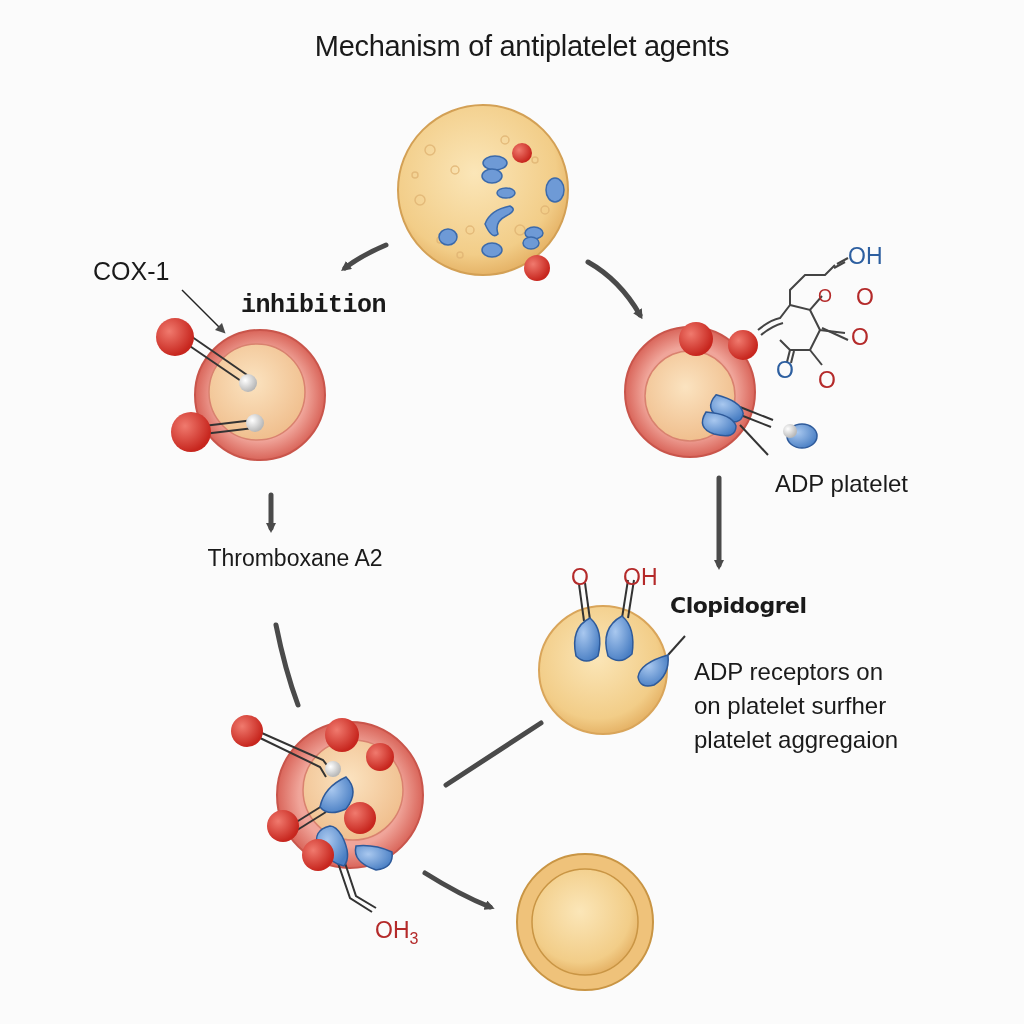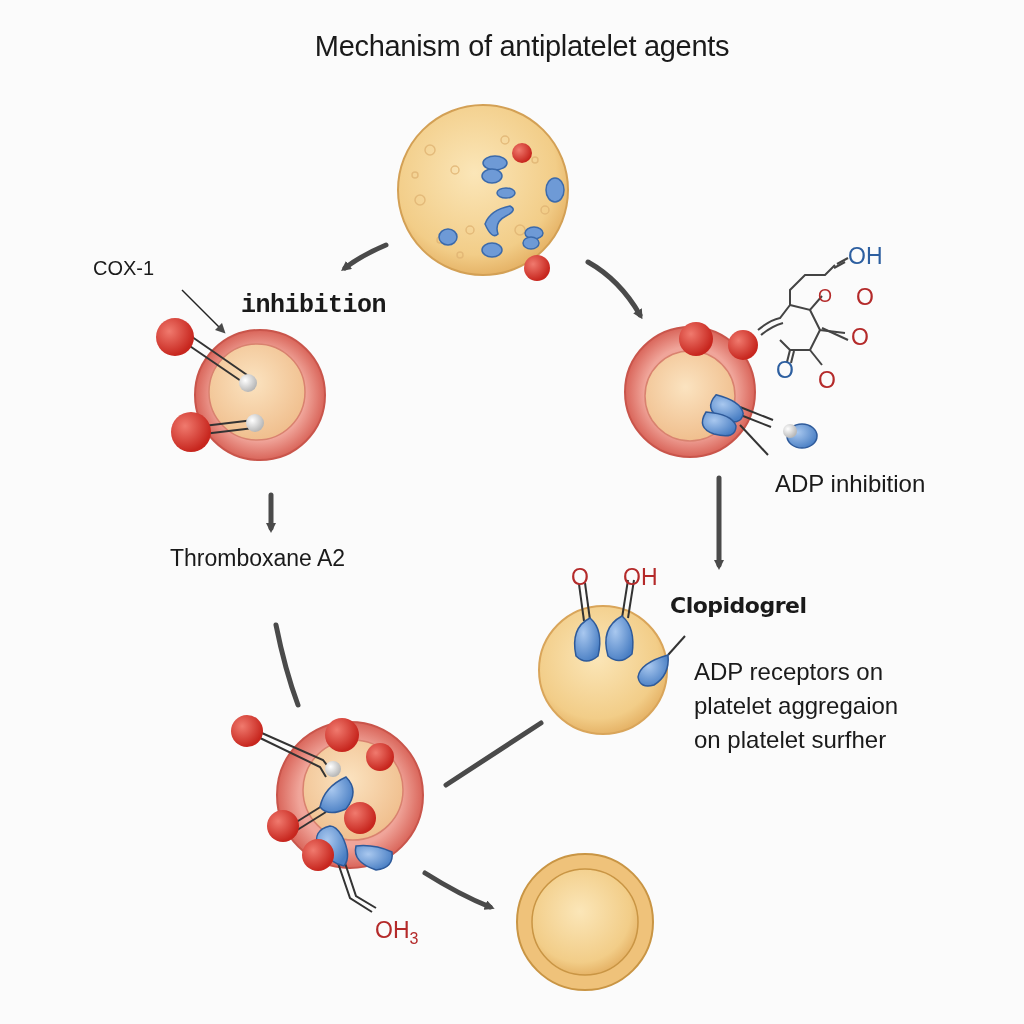--- a/index.html
+++ b/index.html
@@ -1,43 +1,43 @@
 <!DOCTYPE html>
 <html><head>
 <meta charset="utf-8">
 <style>
   html, body { margin:0; padding:0; background:#fbfbfb; }
   body { width:1024px; height:1024px; position:relative; overflow:hidden; font-family:"Liberation Sans", sans-serif; }
   .lbl { position:absolute; color:#1a1a1a; white-space:nowrap;margin-left:10px; }
   #title { left:0; width:1024px; top:30px; text-align:center; font-size:29px; letter-spacing:-0.3px; font-family:"Liberation Sans", sans-serif; }
-  #cox { left:83px; top:257px; font-size:20px; }
+  #cox { left:83px; top:257px; font-size:25px; }
   #inhib { left:231px; top:291px; font-size:25px; font-weight:bold; font-family:Liberation Mono, monospace; letter-spacing:-0.5px;}
-  #txa { left:160px; top:543px; font-size:23px; text-align:left; line-height:30px; width:250px; }
+  #txa { left:160px; top:543px; font-size:23px; text-align:center; line-height:30px; width:250px; }
   #adp1 { left:765px; top:470px; font-size:24px; }
   #clop { left:660px; top:593px; font-size:22px; font-weight:bold; font-family:"DejaVu Sans", sans-serif; letter-spacing:-0.5px;}
   #adp2 { left:684px; top:655px; font-size:24px; line-height:34px; }
   svg { position:absolute; left:0; top:0; }
   .chem-red { fill:#b42a2a; font-family:"Liberation Sans", sans-serif; }
   .chem-blue { fill:#2d5fa0; font-family:"Liberation Sans", sans-serif; }
 </style>
 </head>
 <body>
 
 <div id="title" class="lbl">Mechanism of antiplatelet agents</div>
 <div id="cox" class="lbl">COX-1</div>
 <div id="inhib" class="lbl">inhibition</div>
 <div id="txa" class="lbl">
   <div>Thromboxane A2</div>
 </div>
-<div id="adp1" class="lbl">ADP inhibition</div>
+<div id="adp1" class="lbl">ADP platelet</div>
 <div id="clop" class="lbl">Clopidogrel</div>
 <div id="adp2" class="lbl">
   <div>ADP receptors on</div>
+  <div>on platelet surfher</div>
   <div>platelet aggregaion</div>
-  <div>on platelet surfher</div>
 </div>
 
 <svg width="1024" height="1024" viewBox="0 0 1024 1024">
   <defs>
     <radialGradient id="plt" cx="45%" cy="40%" r="60%">
       <stop offset="0%" stop-color="#fbe6b8"></stop>
       <stop offset="80%" stop-color="#f2cd88"></stop>
       <stop offset="100%" stop-color="#e6b468"></stop>
     </radialGradient>
     <radialGradient id="redOuter" cx="50%" cy="50%" r="50%">

